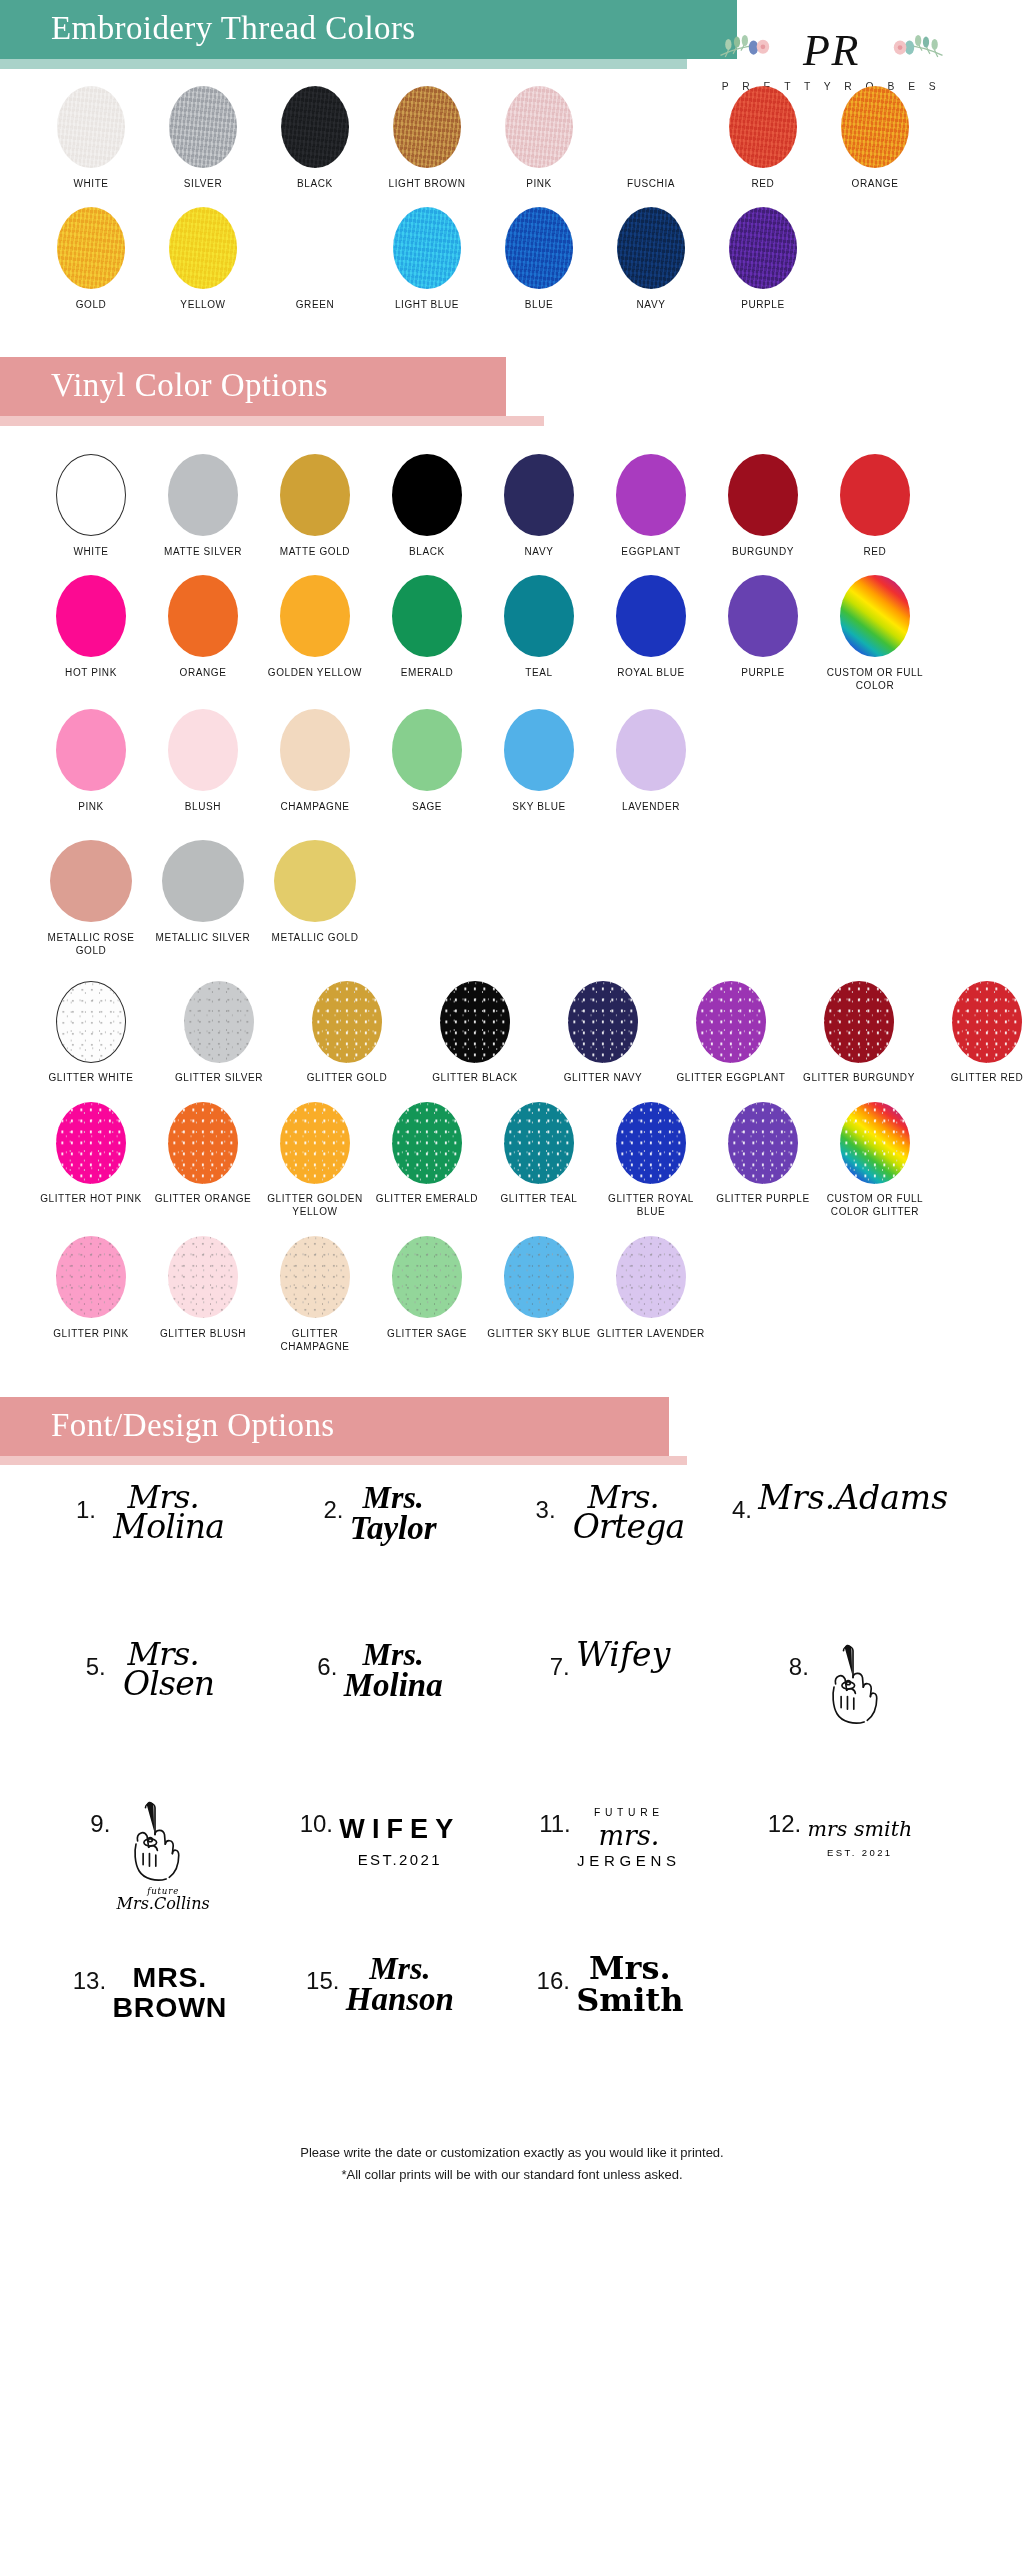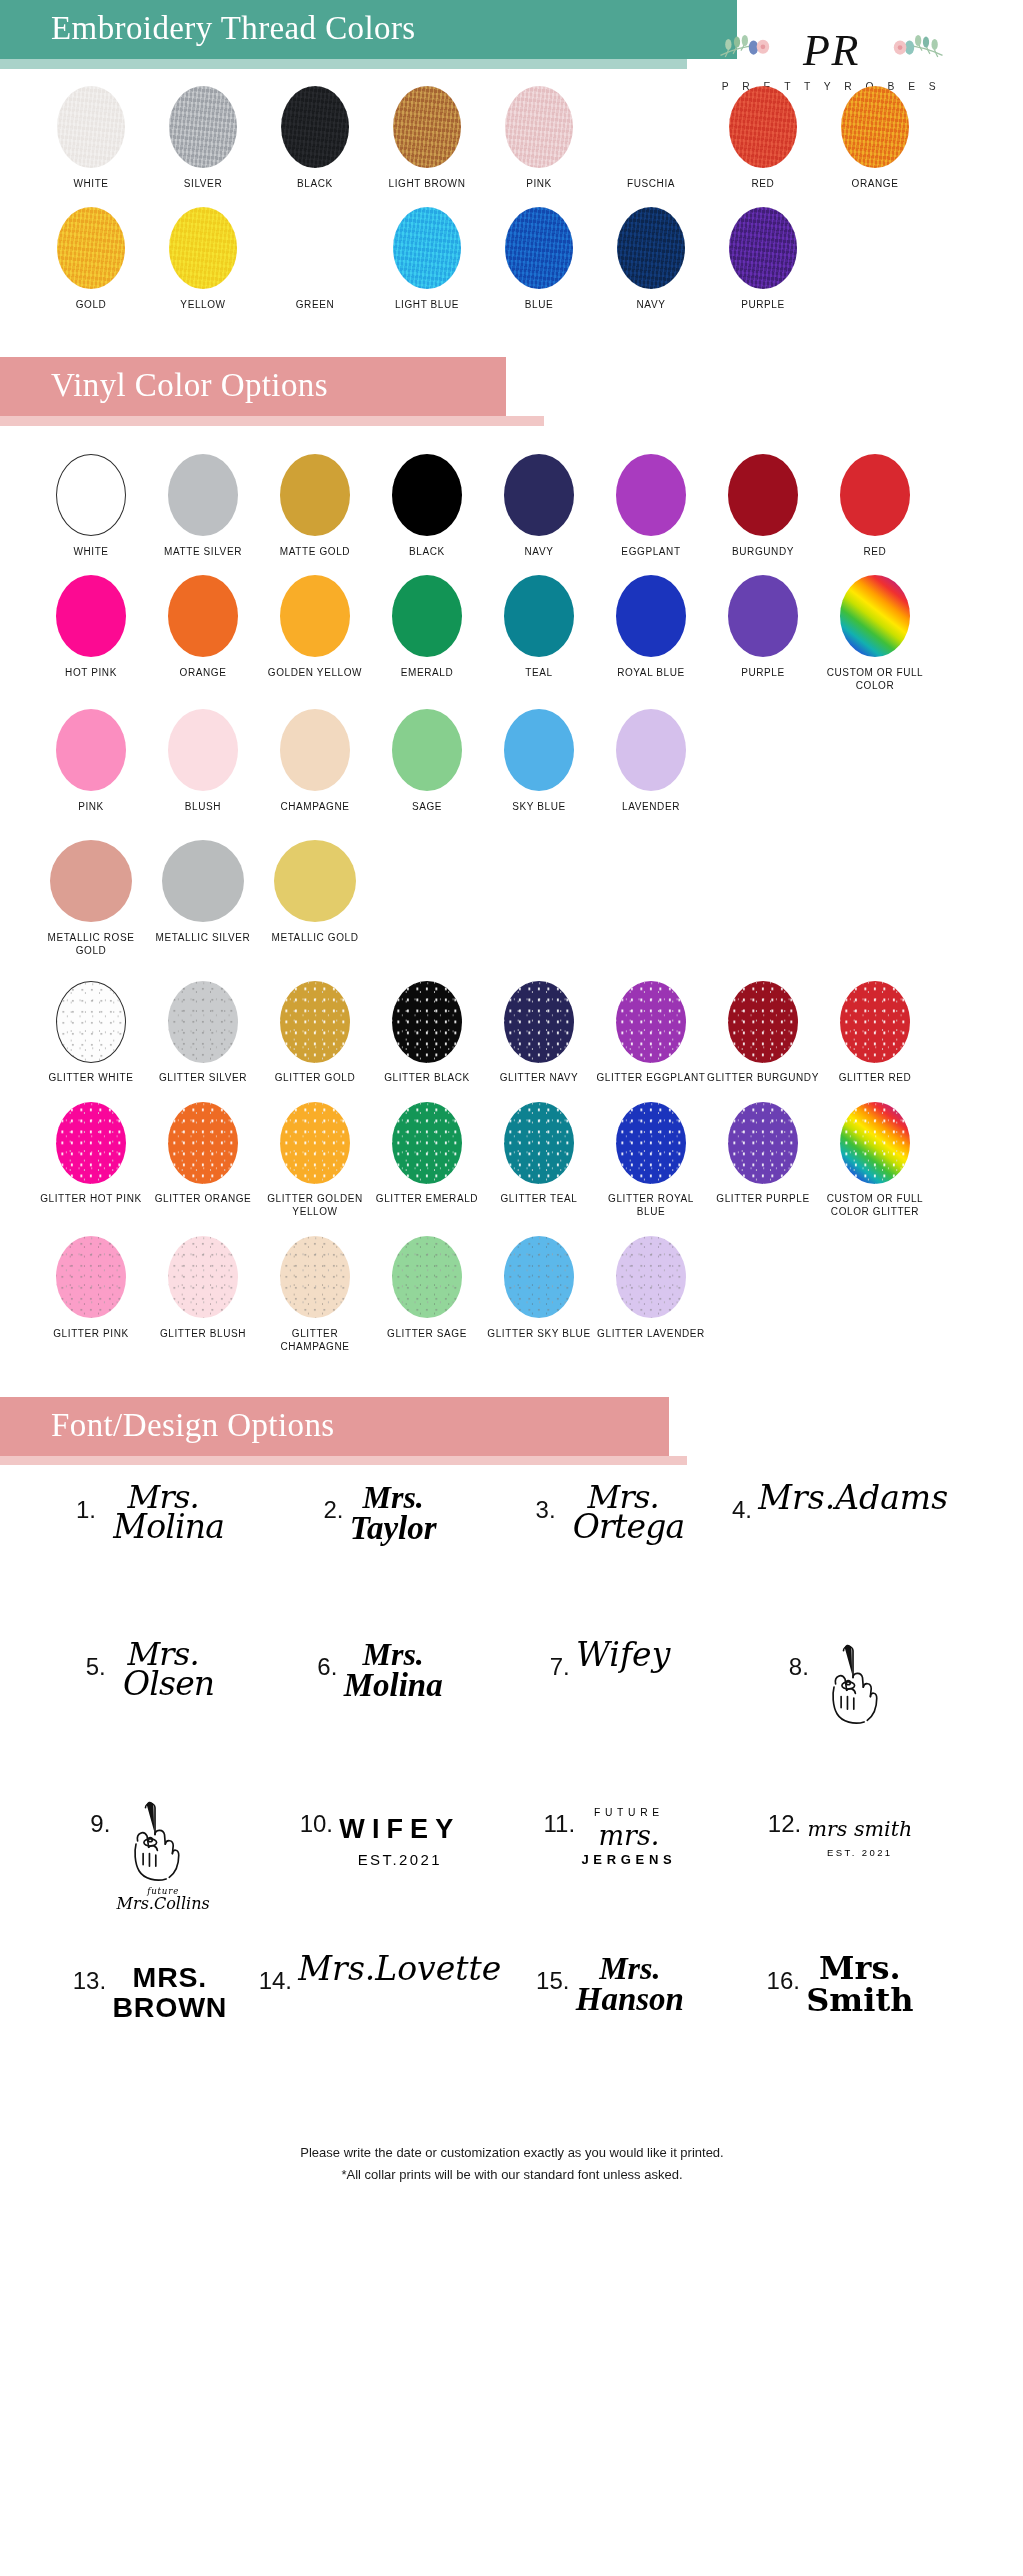--- a/index.html
+++ b/index.html
@@ -271,24 +271,23 @@
     display: block;
   }
   .future-mid {
     display: block;
     font-family: "DejaVu Serif", serif;
     font-style: italic;
     font-size: 27px;
     margin: 3.2px 0 4.7px;
   }
   .future-bot {
-    font-size: 13px;
+    font-size: 15px;
     letter-spacing: 4.7px;
     display: block;
-    font-weight: bold;
   }
   .smith-block { padding-top: 24px; }
   .smith-top {
     font-family: "DejaVu Serif", serif;
     font-style: italic;
     font-size: 20.6px;
     display: block;
   }
   .smith-est {
     font-family: "Liberation Sans", sans-serif;
@@ -560,21 +559,21 @@
       </div>
       <div class="swatch-cell">
         <div class="metal-circle" style="background: rgb(185, 188, 189);"></div>
         <div class="swatch-label">METALLIC SILVER</div>
       </div>
       <div class="swatch-cell">
         <div class="metal-circle" style="background: rgb(227, 204, 106);"></div>
         <div class="swatch-label">METALLIC GOLD</div>
       </div>
     </div>
-  <div class="swatch-row" id="glitter-row-0" style="margin-top:24px;">
+  <div class="swatch-row" id="glitter-row-0" style="margin-top:24px;gap:16px;">
       <div class="swatch-cell">
         <div class="glitter-oval outlined light-base" style="background: rgb(253, 253, 253);"></div>
         <div class="swatch-label">GLITTER WHITE</div>
       </div>
       <div class="swatch-cell">
         <div class="glitter-oval light-base" style="background: rgb(201, 203, 205);"></div>
         <div class="swatch-label">GLITTER SILVER</div>
       </div>
       <div class="swatch-cell">
         <div class="glitter-oval dark-base" style="background: rgb(207, 161, 54);"></div>
@@ -780,26 +779,20 @@
       </div>
     </div>
   <div class="font-row" id="font-row-3">
       <div class="font-cell">
         <span class="font-num">13.</span>
         <div class="font-art">
           <div class="bold-block">MRS.<span class="l2">BROWN</span></div>
         </div>
       </div>
       <div class="font-cell">
-        <span class="font-num">14.</span>
-        <div class="font-art">
-          <div class="script-thin">Mrs.<span class="l2">Lovette</span></div>
-        </div>
-      </div>
-      <div class="font-cell">
         <span class="font-num">15.</span>
         <div class="font-art">
           <div class="script-b">Mrs.<span class="l2">Hanson</span></div>
         </div>
       </div>
       <div class="font-cell">
         <span class="font-num">16.</span>
         <div class="font-art">
           <div class="gothic-block">Mrs.<span class="l2">Smith</span></div>
         </div>

